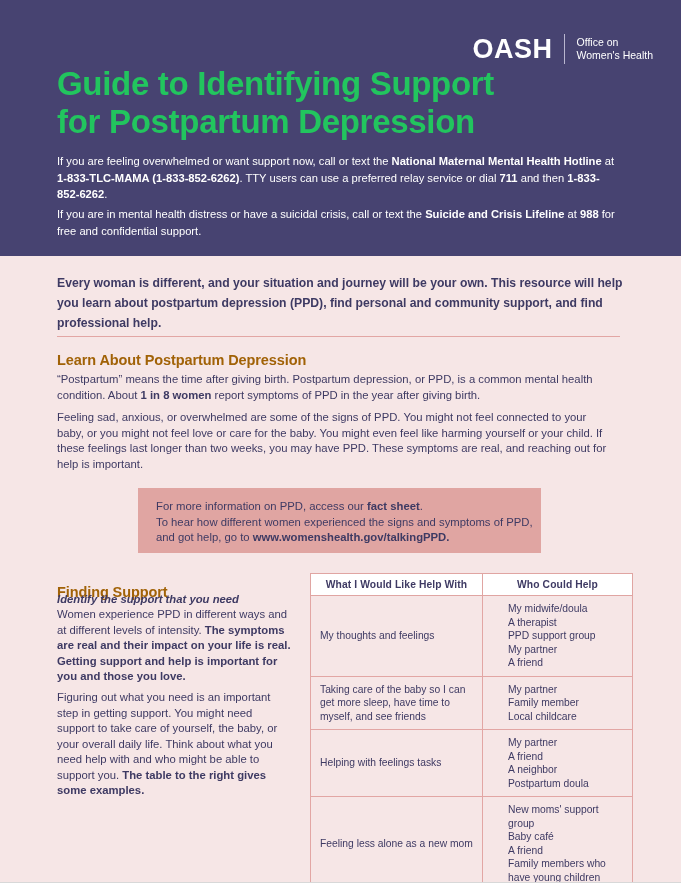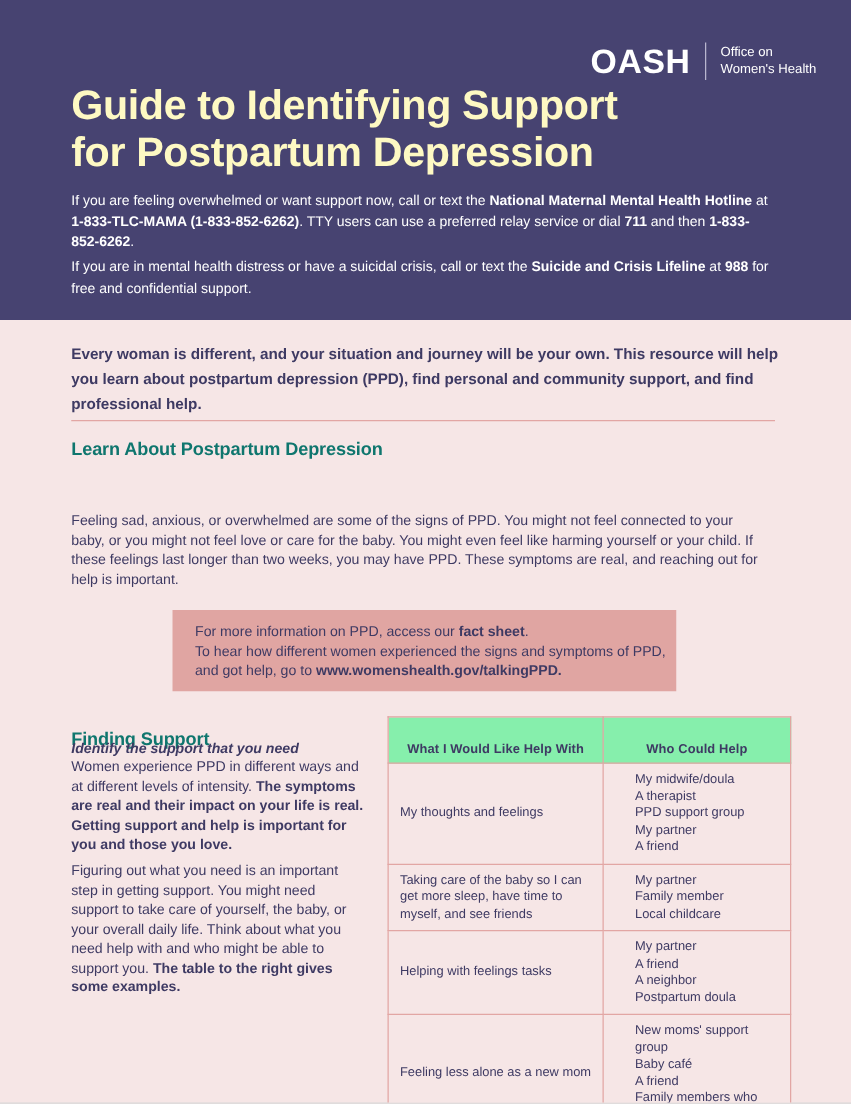--- a/index.html
+++ b/index.html
@@ -60,21 +60,21 @@
     color: #ffffff;
     font-size: 10.5px;
     line-height: 13px;
     font-family: "Liberation Sans", sans-serif;
   }
   .title {
     position: absolute;
     left: 57px;
     top: 65px;
     width: 560px;
-    color: #fef9c3;
+    color: #22c55e;
     font-size: 33px;
     font-weight: 700;
     line-height: 38px;
     letter-spacing: -0.3px;
   }
   .hdr-para {
     position: absolute;
     left: 57px;
     width: 558px;
     color: #ffffff;
@@ -100,21 +100,21 @@
     position: absolute;
     left: 57px;
     top: 336px;
     width: 563px;
     height: 1px;
     background: #e2a6a4;
   }
   .sec-head {
     position: absolute;
     left: 57px;
-    color: #0f766e;
+    color: #a16207;
     font-size: 14.5px;
     font-weight: 700;
     letter-spacing: -0.1px;
   }
   .sec-head.learn { top: 352px; }
 
   .body-para {
     position: absolute;
     left: 57px;
     width: 556px;
@@ -176,26 +176,26 @@
   
   .tbl {
     position: absolute;
     left: 310px;
     top: 573px;
     width: 322px;
     border-collapse: collapse;
     table-layout: fixed;
   }
   .tbl th {
-    background: #86efac;
+    background: #ffffff;
     color: #3e3a63;
     font-size: 10.3px;
     font-weight: 700;
     text-align: center;
-    padding: 20px 4px 5px 4px;
+    padding: 5px 4px 5px 4px;
     border: 1px solid #e0a5a2;
     letter-spacing: 0.1px;
   }
   .tbl td {
     background: #f6e6e6;
     color: #3e3a63;
     font-size: 10.3px;
     line-height: 13.5px;
     padding: 6px 9px;
     border: 1px solid #e2a6a4;
@@ -233,20 +233,21 @@
 
     <div class="hdr-para p2"><span>If you are in mental health distress or have a suicidal crisis, call or text the </span><b>Suicide and Crisis Lifeline</b><span> at </span><b>988</b><span> for free and confidential support.</span></div>
   </div>
 
   <div class="intro">Every woman is different, and your situation and journey will be your own. This resource will help you learn about postpartum depression (PPD), find personal and community support, and find professional help.</div>
 
   <div class="divider"></div>
 
   <div class="sec-head learn">Learn About Postpartum Depression</div>
 
+  <div class="body-para bp1"><span>“Postpartum” means the time after giving birth. Postpartum depression, or PPD, is a common mental health condition. About </span><b>1 in 8 women</b><span> report symptoms of PPD in the year after giving birth.</span></div>
 
   <div class="body-para bp2">Feeling sad, anxious, or overwhelmed are some of the signs of PPD. You might not feel connected to your baby, or you might not feel love or care for the baby. You might even feel like harming yourself or your child. If these feelings last longer than two weeks, you may have PPD. These symptoms are real, and reaching out for help is important.</div>
 
   <div class="callout">
     <p class="c1"><span>For more information on PPD, access our </span><b>fact sheet</b><span>.</span></p>
     <p class="c2"><span>To hear how different women experienced the signs and symptoms of PPD, and got help, go to </span><b>www.womenshealth.gov/talkingPPD.</b></p>
   </div>
 
   <div class="sec-head finding">Finding Support</div>
   <div class="fs-sub">Identify the support that you need</div>

